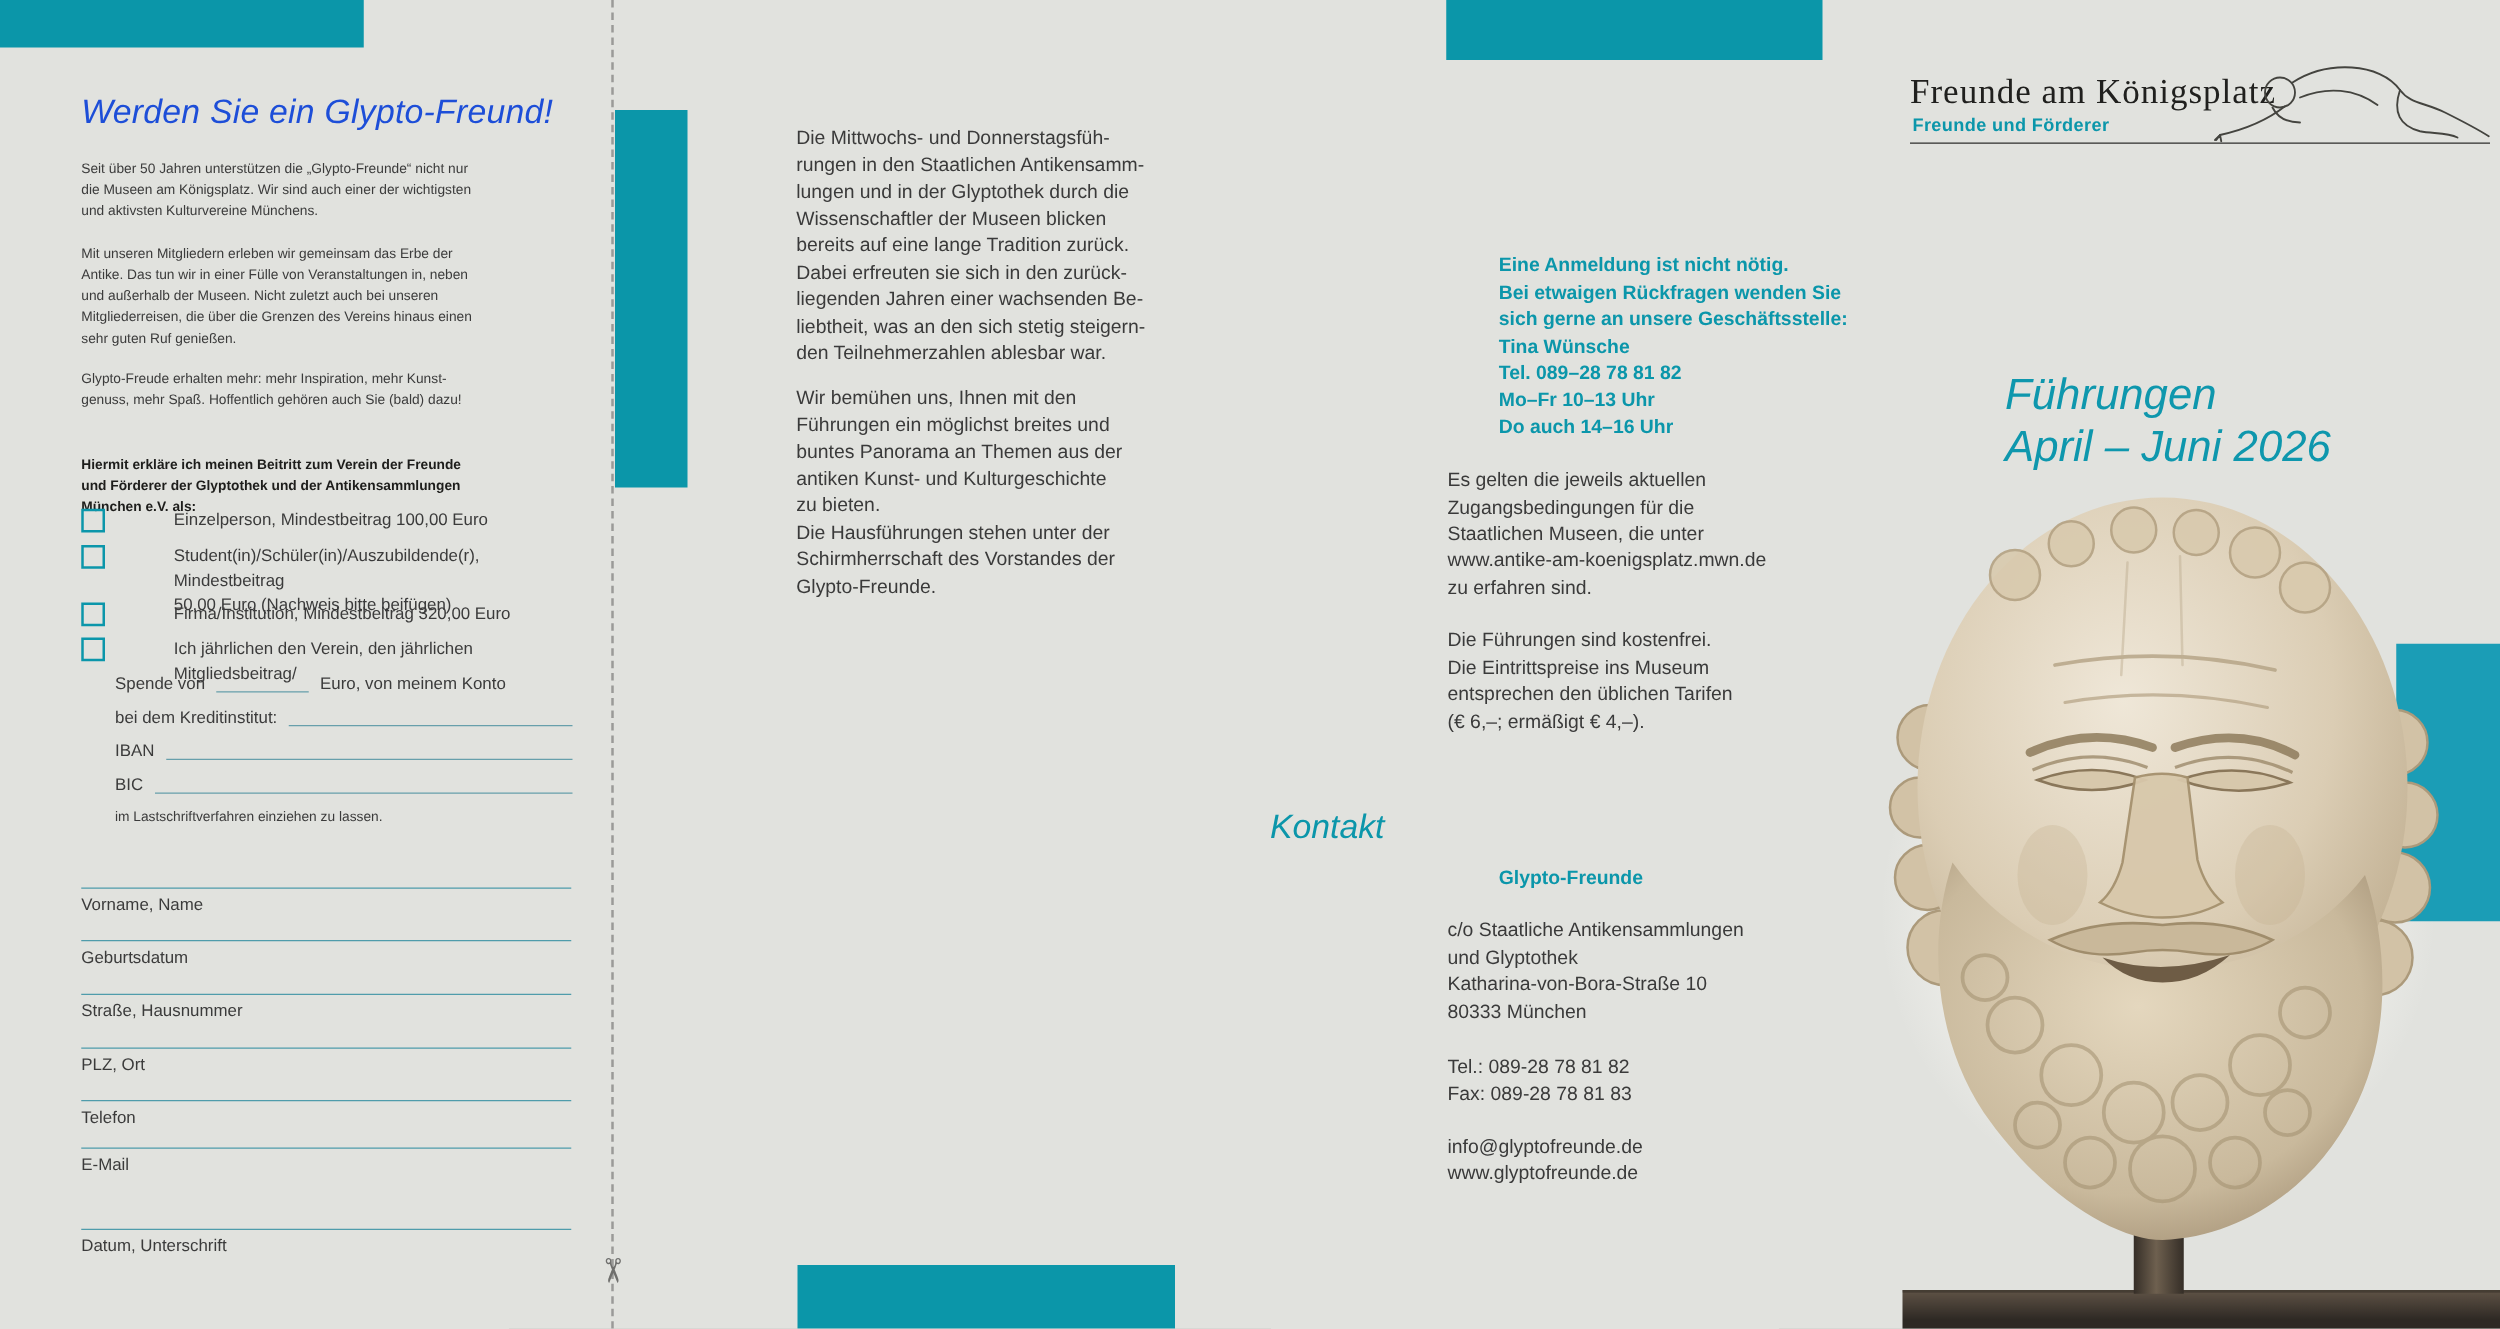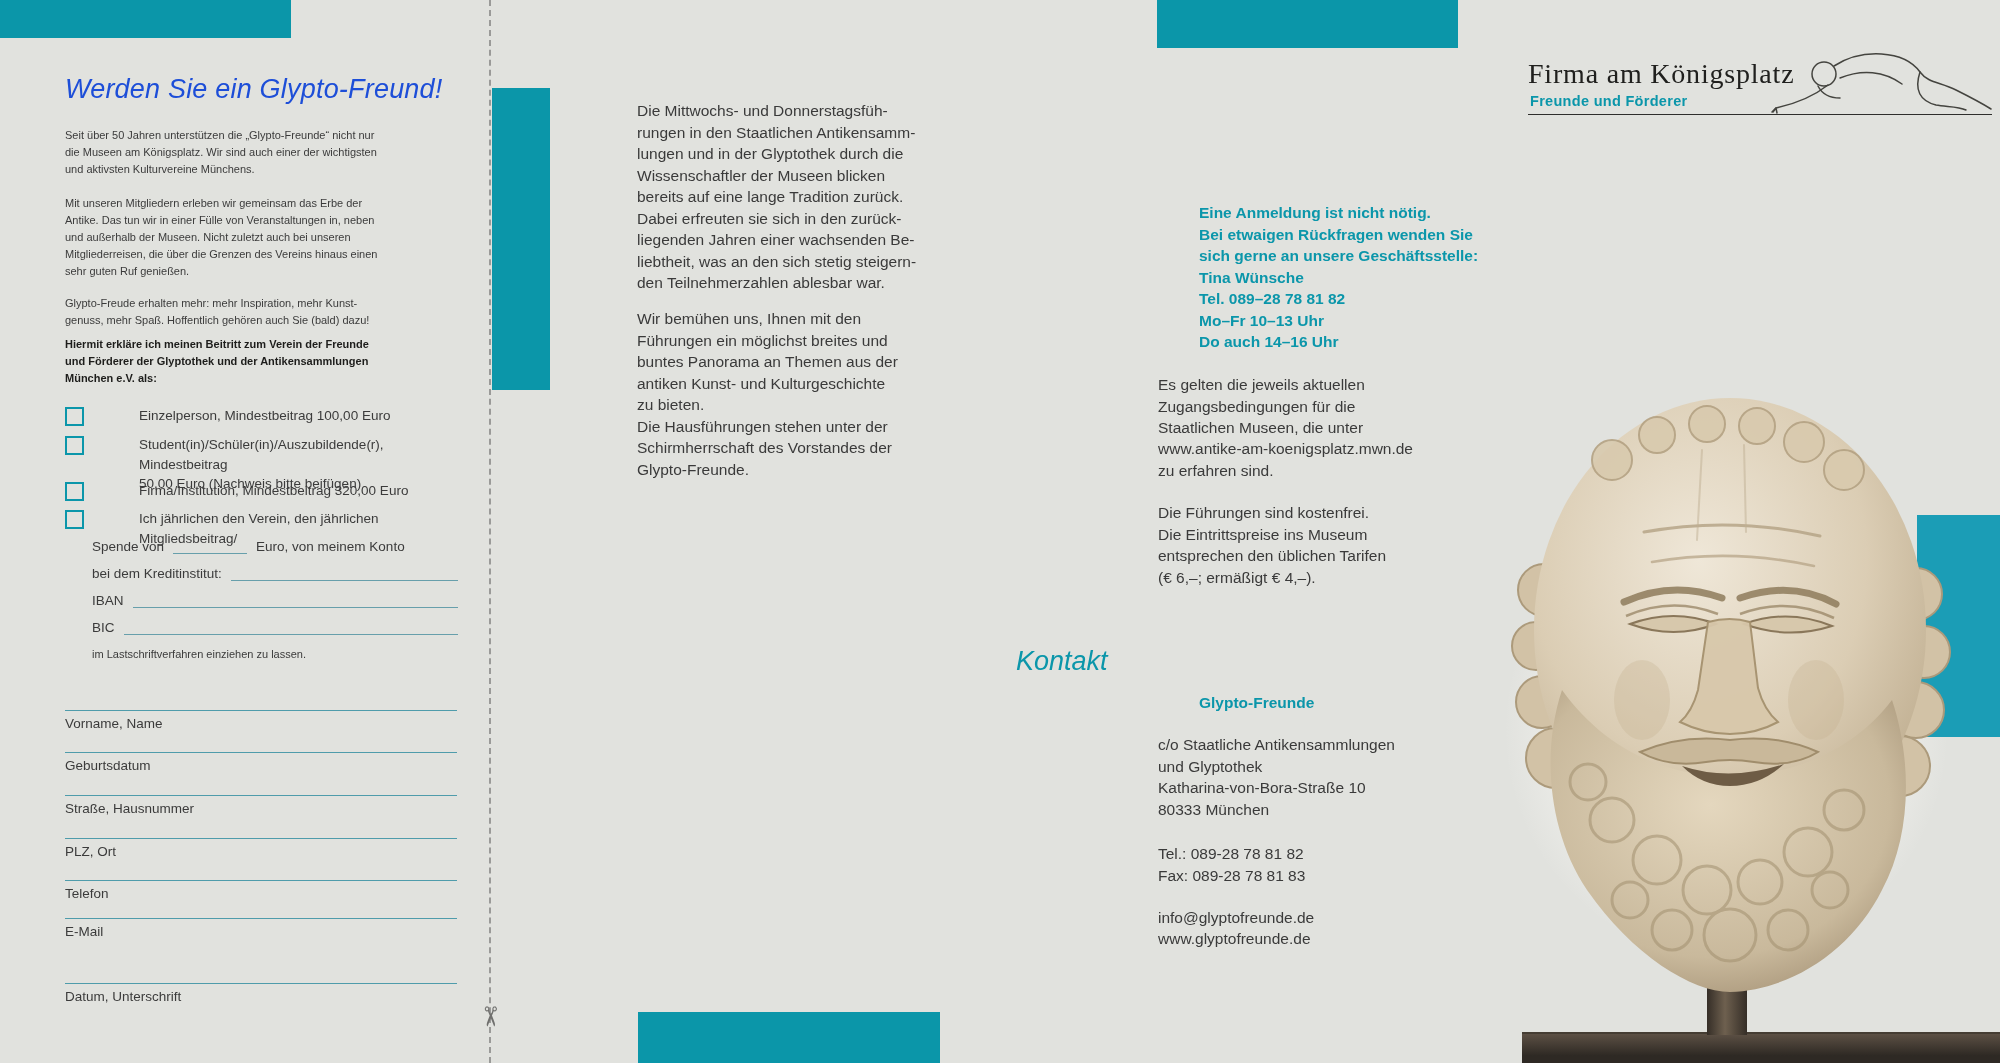--- a/index.html
+++ b/index.html
@@ -47,21 +47,21 @@
   <div class="teal-rect" style="left:1157px;top:0;width:301px;height:48px"></div>
   <div class="teal-rect" style="left:638px;top:1012px;width:302px;height:51px"></div>
 
   <div class="fold"></div>
   <div class="scissors">✂</div>
 
   <div class="abs headline" style="left:65px;top:74px">Werden Sie ein Glypto-Freund!</div>
   <div class="abs body-sm" style="left:65px;top:127px">Seit über 50 Jahren unterstützen die „Glypto-Freunde“ nicht nur<br>die Museen am Königsplatz. Wir sind auch einer der wichtigsten<br>und aktivsten Kulturvereine Münchens.</div>
   <div class="abs body-sm" style="left:65px;top:195px">Mit unseren Mitgliedern erleben wir gemeinsam das Erbe der<br>Antike. Das tun wir in einer Fülle von Veranstaltungen in, neben<br>und außerhalb der Museen. Nicht zuletzt auch bei unseren<br>Mitgliederreisen, die über die Grenzen des Vereins hinaus einen<br>sehr guten Ruf genießen.</div>
   <div class="abs body-sm" style="left:65px;top:295px">Glypto-Freude erhalten mehr: mehr Inspiration, mehr Kunst-<br>genuss, mehr Spaß. Hoffentlich gehören auch Sie (bald) dazu!</div>
-  <div class="abs body-sm bold blk" style="left:65px;top:336px">Hiermit erkläre ich meinen Beitritt zum Verein der Freunde<br>und Förderer der Glyptothek und der Antikensammlungen<br>München e.V. als:</div>
+  <div class="abs body-sm bold blk" style="left:65px;top:364px">Hiermit erkläre ich meinen Beitritt zum Verein der Freunde<br>und Förderer der Glyptothek und der Antikensammlungen<br>München e.V. als:</div>
 
   <div class="abs opt" style="left:65px;top:406px;width:400px">
     <span class="checkbox"></span>
     <span class="opt-label">Einzelperson, Mindestbeitrag 100,00 Euro</span>
   </div>
   <div class="abs opt" style="left:65px;top:435px;width:400px">
     <span class="checkbox"></span>
     <span class="opt-label">Student(in)/Schüler(in)/Auszubildende(r), Mindestbeitrag<br>50,00 Euro (Nachweis bitte beifügen)</span>
   </div>
   <div class="abs opt" style="left:65px;top:481px;width:400px">
@@ -130,36 +130,37 @@
   <div class="abs body-md" style="left:1158px;top:460px">zu erfahren sind.</div>
   <div class="abs body-md" style="left:1158px;top:502px">Die Führungen sind kostenfrei.<br>Die Eintrittspreise ins Museum<br>entsprechen den üblichen Tarifen<br>(€ 6,–; ermäßigt € 4,–).</div>
 
   <div class="abs title-italic" style="left:1016px;top:646px">Kontakt</div>
   <div class="abs body-md bold tealtxt" style="left:1158px;top:692px">Glypto-Freunde</div>
   <div class="abs body-md" style="left:1158px;top:734px">c/o Staatliche Antikensammlungen<br>und Glyptothek<br>Katharina-von-Bora-Straße 10<br>80333 München</div>
   <div class="abs body-md" style="left:1158px;top:843px">Tel.: 089-28 78 81 82<br>Fax: 089-28 78 81 83</div>
   <div class="abs body-md" style="left:1158px;top:907px">info@glyptofreunde.de</div>
   <div class="abs body-md" style="left:1158px;top:928px">www.glyptofreunde.de</div>
 
-  <div class="abs logo-serif" style="left:1528px;top:58px">Firma am Königsplatz</div>
+  <div class="abs logo-serif" style="left:1528px;top:58px">Freunde am Königsplatz</div>
   <div class="abs logo-sub" style="left:1530px;top:93px">Freunde und Förderer</div>
   <div class="logo-rule"></div>
 
   <svg class="abs" style="left:1770px;top:44px" width="225" height="72" viewBox="0 0 225 72">
     <g fill="none" stroke="#44443f" stroke-width="1.5" stroke-linecap="round">
       <circle cx="54" cy="30" r="12"></circle>
       <path d="M 64,22 C 92,4 134,6 150,28 C 158,39 170,38 186,46 C 198,52 210,58 221,65"></path>
       <path d="M 150,28 C 144,46 150,57 166,61 C 176,63 188,62 196,66"></path>
       <path d="M 58,41 C 44,52 24,60 6,64 L 2,68"></path>
       <path d="M 70,34 C 92,25 114,27 132,40"></path>
       <path d="M 48,42 C 52,50 60,54 70,54"></path>
       <path d="M 6,64 l -3,4 M 6,64 l 1,5"></path>
     </g>
   </svg>
 
+  <div class="abs cover-title" style="left:1604px;top:295px">Führungen<br>April – Juni 2026</div>
 
   <div class="glow"></div>
   <div class="accent"></div>
   <div class="pedestal"></div>
   <div class="pole"></div>
 
   <svg class="abs" style="left:1492px;top:390px" width="470" height="640" viewBox="0 0 470 640">
     <defs>
       <radialGradient id="gm" cx="42%" cy="35%" r="78%">
         <stop offset="0" stop-color="#efe7d8"></stop>

